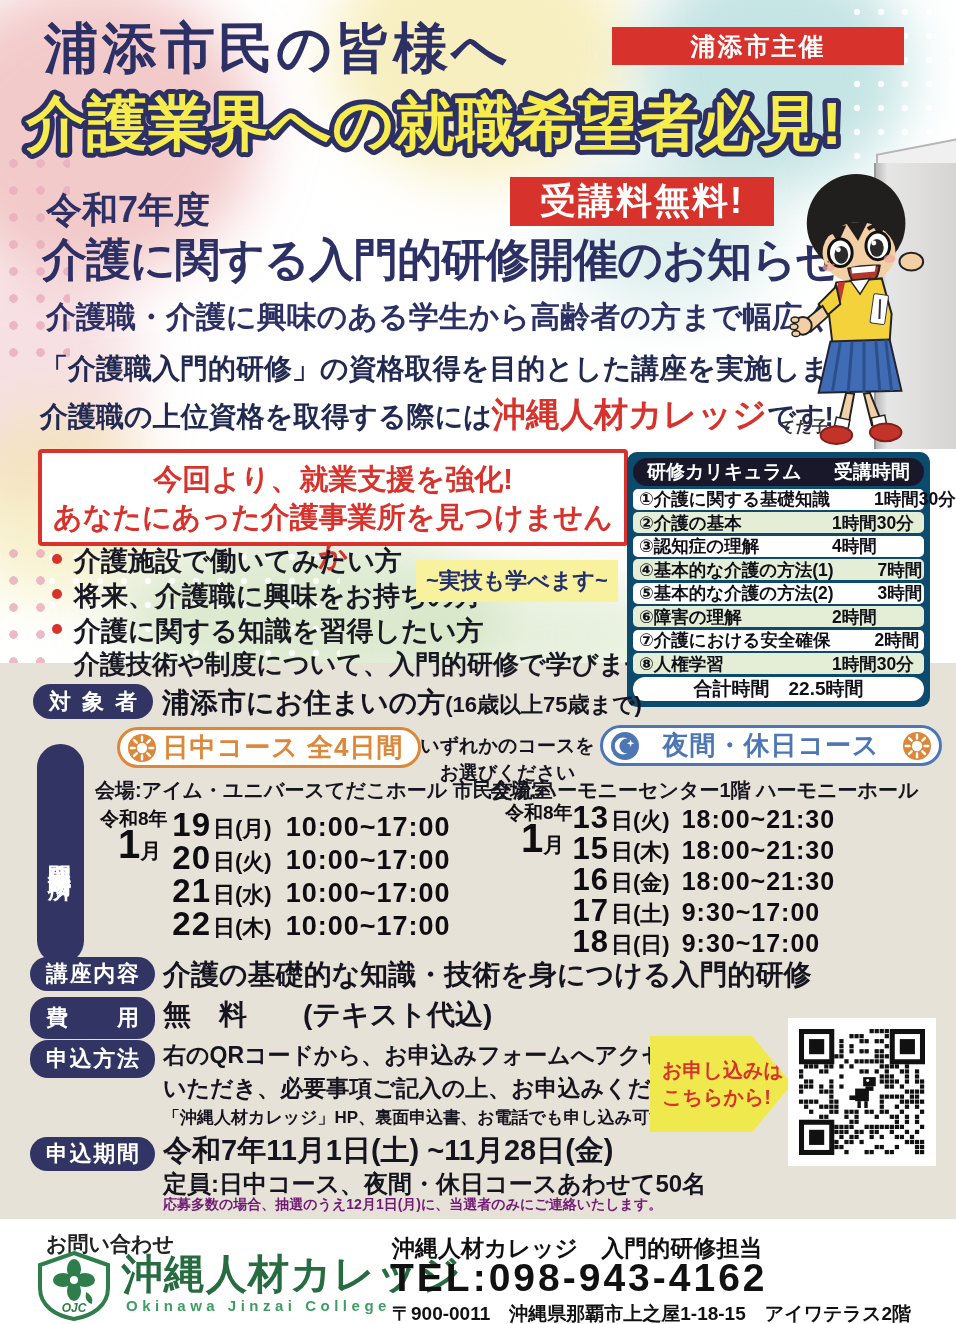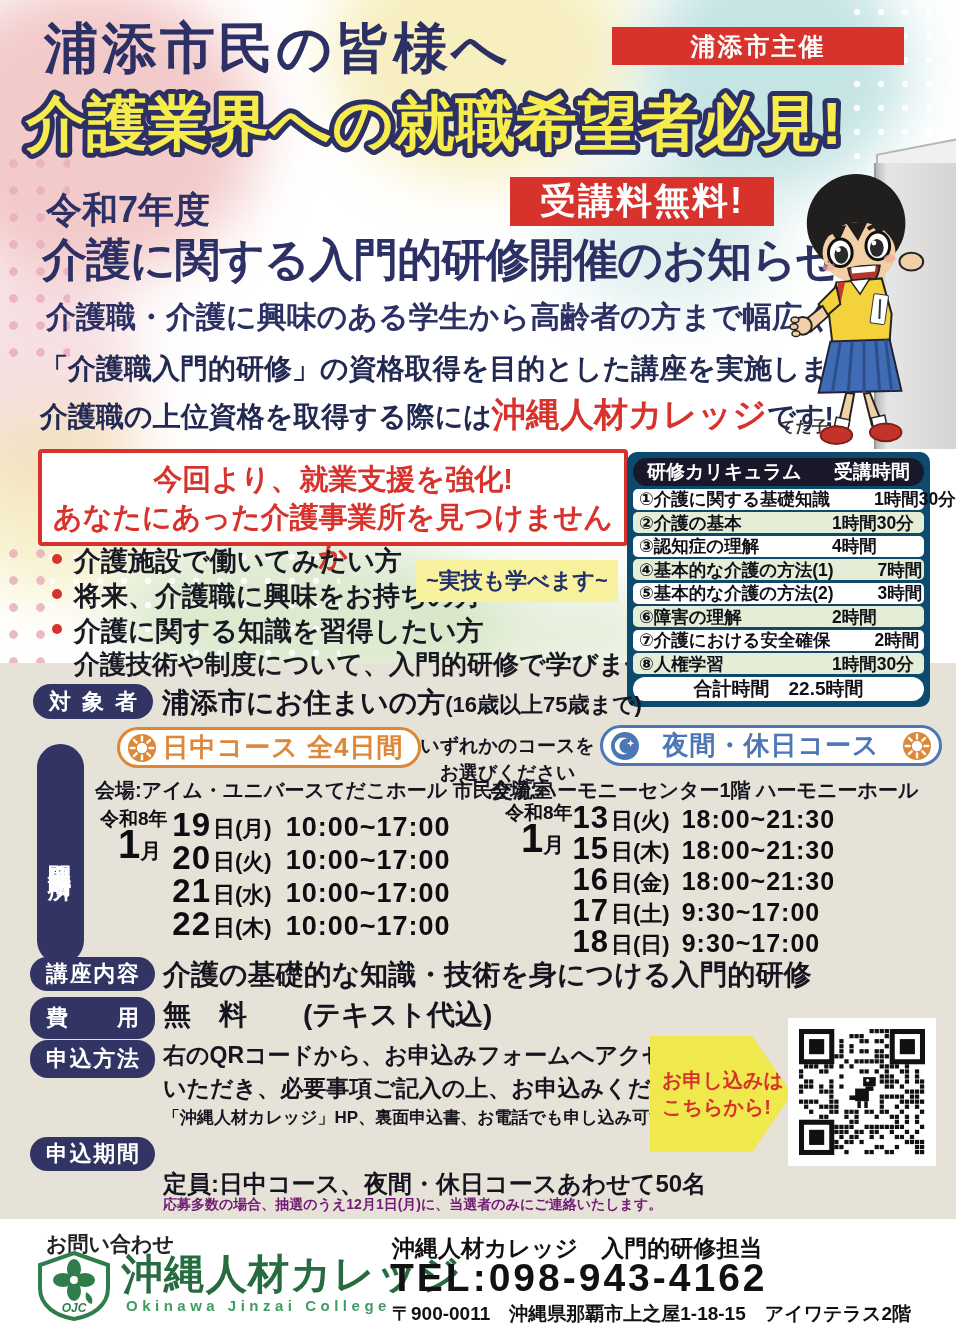--- a/index.html
+++ b/index.html
@@ -340,21 +340,21 @@
     </div>
   <div class="abs sec-txt" style="left:163px;top:996px;">無　料　　(テキスト代込)</div>
 
   <div class="abs sec-badge" style="left:30px;top:1040px;width:125px;height:38px;">
       <span>申込方法</span>
     </div>
   <div class="abs ap-line" style="left:163px;top:1040px;">右のQRコードから、お申込みフォームへアクセス</div>
   <div class="abs ap-line" style="left:163px;top:1073px;">いただき、必要事項ご記入の上、お申込みください。</div>
   <div class="abs ap-small" style="left:163px;top:1106px;">「沖縄人材カレッジ」HP、裏面申込書、お電話でも申し込み可能です。</div>
 
-  <div class="abs arrow" style="left:650px;top:1036px;width:142px;height:116px;">
+  <div class="abs arrow" style="left:650px;top:1036px;width:142px;height:96px;">
     <div>お申し込みは</div>
     <div>こちらから!</div>
   </div>
 
   <div class="abs qrbox" style="left:788px;top:1018px;width:148px;height:148px;">
     <svg width="126" height="126" viewBox="0 0 110 110" fill="#111">
       <g>
         <rect x="0" y="0" width="30.8" height="30.8"></rect>
           <rect x="4.4" y="4.4" width="22" height="22" fill="#fff"></rect>
           <rect x="8.8" y="8.8" width="13.2" height="13.2"></rect>
@@ -575,20 +575,21 @@
         <rect x="51" y="63" width="3" height="6"></rect>
           <rect x="57" y="63" width="3" height="6"></rect>
         <circle cx="60" cy="45" r="1.3" fill="#fff"></circle>
       </g>
     </svg>
   </div>
 
   <div class="abs sec-badge" style="left:30px;top:1137px;width:125px;height:34px;">
       <span>申込期間</span>
     </div>
+  <div class="abs period" style="left:163px;top:1131px;">令和7年11月1日(土) ~11月28日(金)</div>
   <div class="abs capacity" style="left:163px;top:1168px;">定員:日中コース、夜間・休日コースあわせて50名</div>
   <div class="abs pnote" style="left:163px;top:1196px;">応募多数の場合、抽選のうえ12月1日(月)に、当選者のみにご連絡いたします。</div>
 
   <div class="abs contact" style="left:46px;top:1230px;">お問い合わせ</div>
   <svg class="abs" style="left:34px;top:1250px;" width="80" height="72" viewBox="0 0 80 72">
     <path d="M40 3 L74 15 V38 C74 56 58 66 40 69 C22 66 6 56 6 38 V15 Z" fill="#fff" stroke="#2f7d4b" stroke-width="4"></path>
     <g fill="#2f7d4b">
       <ellipse cx="40" cy="19" rx="7" ry="10"></ellipse>
       <ellipse cx="40" cy="41" rx="7" ry="10"></ellipse>
       <ellipse cx="29" cy="30" rx="10" ry="7"></ellipse>

